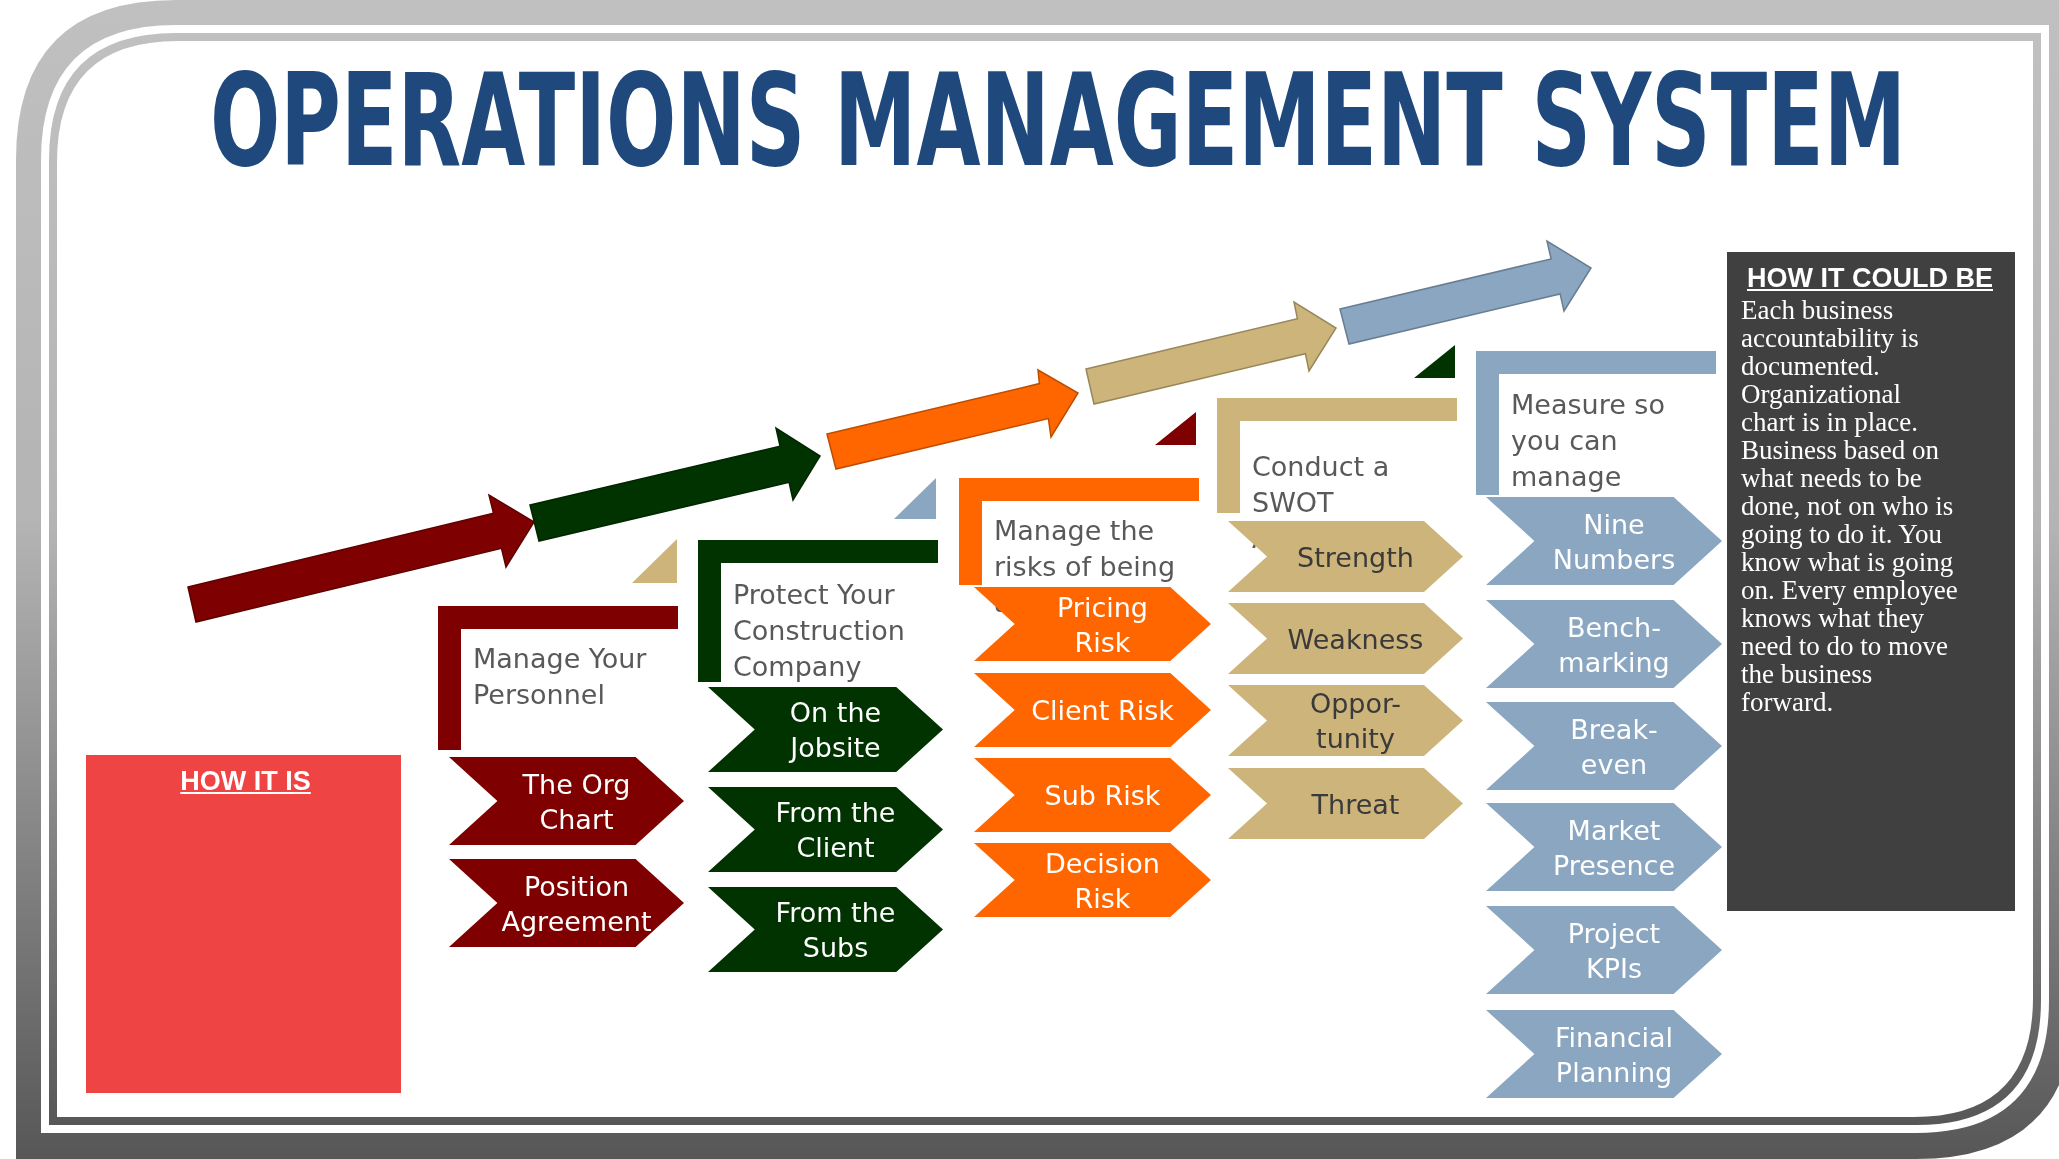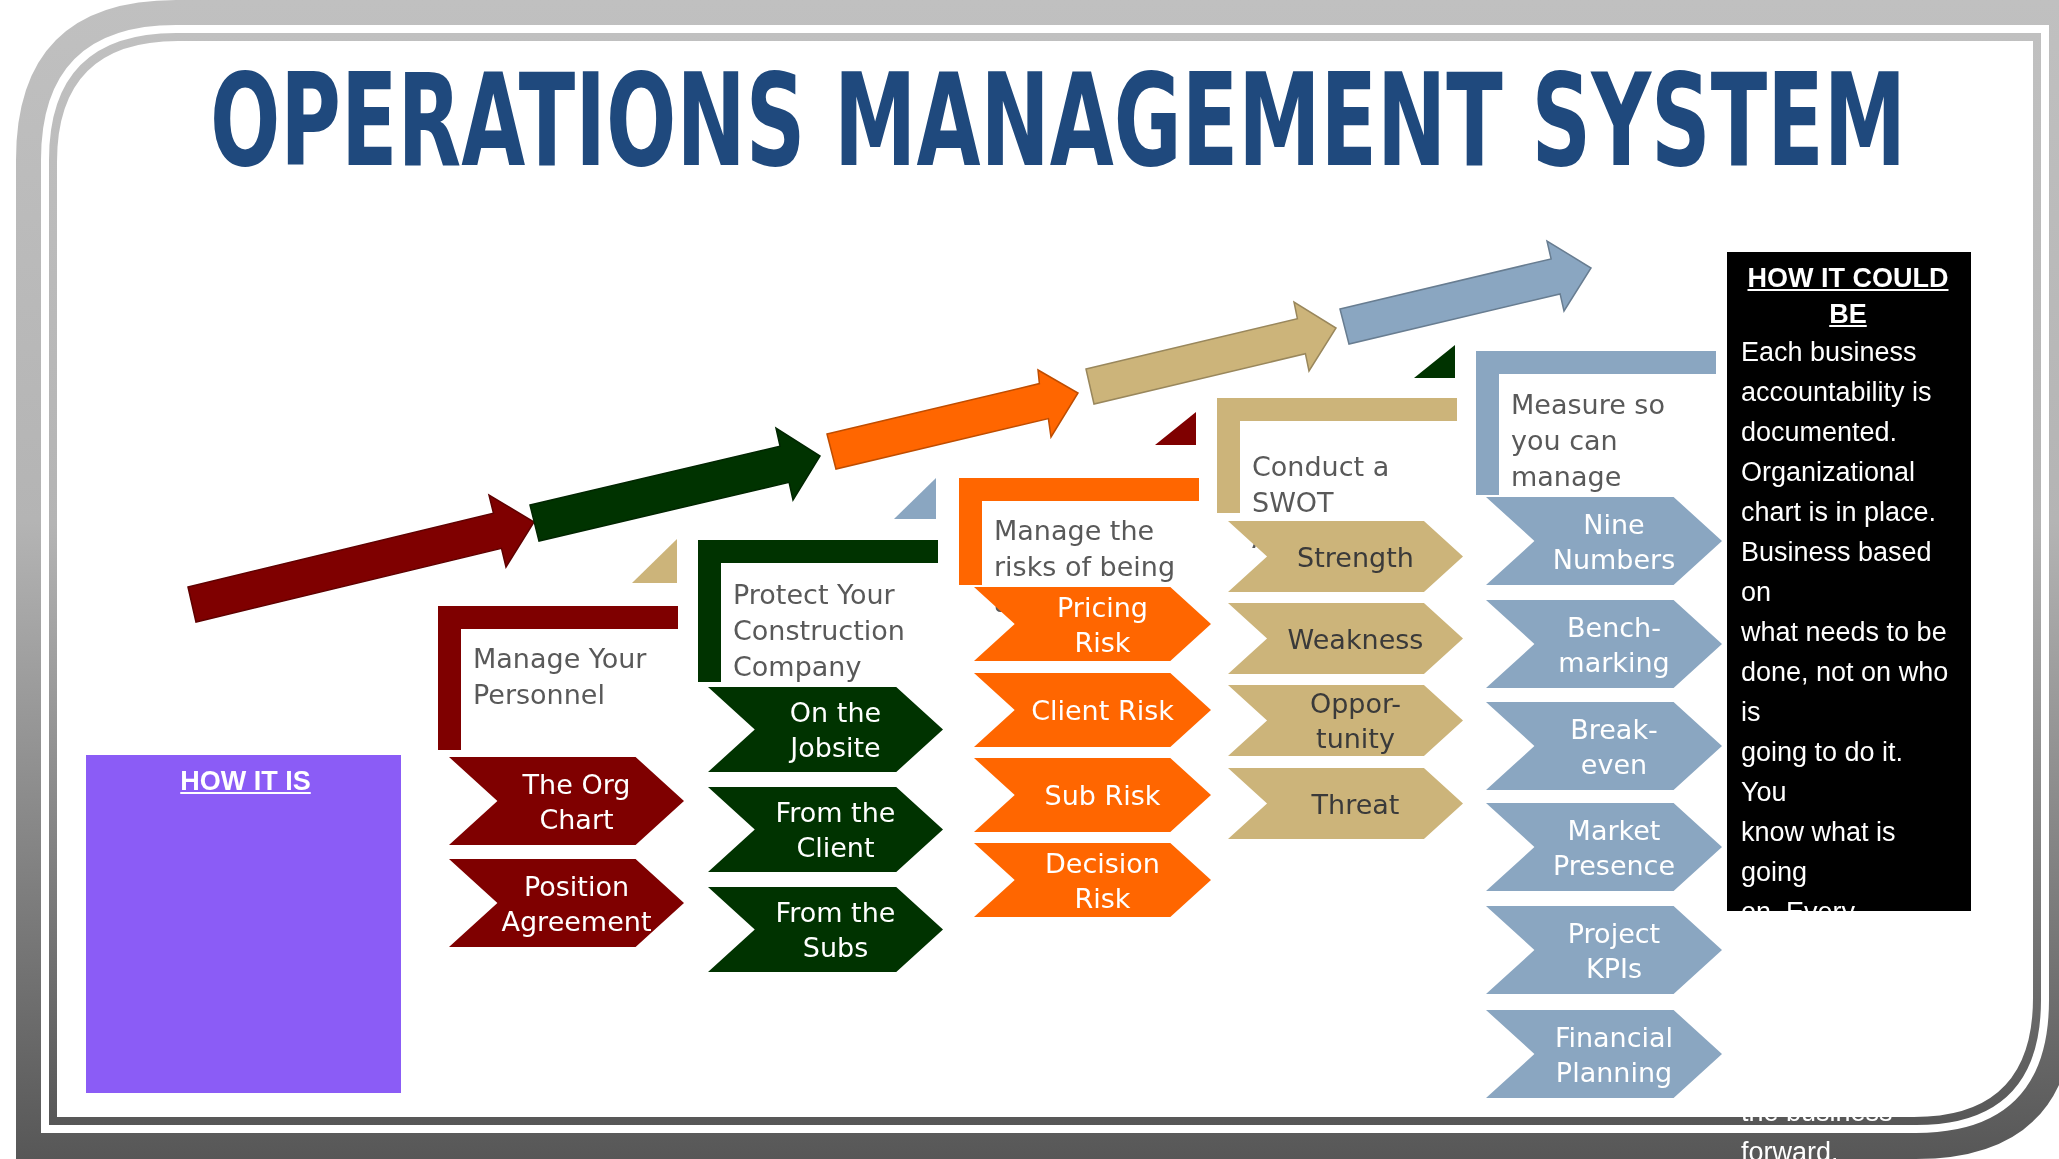--- a/index.html
+++ b/index.html
@@ -9,26 +9,26 @@
   .note-box {
     position: absolute; box-sizing: border-box; color: #ffffff;
     font-family: "DejaVu Sans", "Liberation Sans", sans-serif;
   }
   .note-box .note-heading {
     display: block; text-align: center; font-weight: bold;
     text-decoration: underline; font-size: 27px; line-height: 36px;
     font-family: "Liberation Sans", "DejaVu Sans", sans-serif;
   }
   .note-box .note-body {
-    display: block; font-size: 26px; line-height: 40px;
-    font-family: Liberation Sans, sans-serif;
+    display: block; font-size: 26px; line-height: 28px;
+    font-family: Liberation Serif, serif;
     white-space: pre-line;
   }
-  #how-it-is { left: 70px; top: 755px; width: 315px; height: 338px; background: #8b5cf6; padding: 8px 10px 0 14px; }
-  #how-it-could-be { left: 1711px; top: 252px; width: 244px; height: 659px; background: #000000; padding: 8px 16px 0 14px; }
+  #how-it-is { left: 70px; top: 755px; width: 315px; height: 338px; background: #ef4444; padding: 8px 10px 0 14px; }
+  #how-it-could-be { left: 1711px; top: 252px; width: 288px; height: 659px; background: #404040; padding: 8px 16px 0 14px; }
   #how-it-is .note-body { font-size: 27px; }
   #how-it-could-be .note-body { font-size: 27px; }
 </style>
 </head>
 <body>
 
 <div id="stage">
   <svg id="svg" width="2059" height="1159" viewBox="0 0 2059 1159" xmlns="http://www.w3.org/2000/svg">
     <defs>
       <linearGradient id="frameGrad" x1="0" y1="0" x2="0" y2="1">

